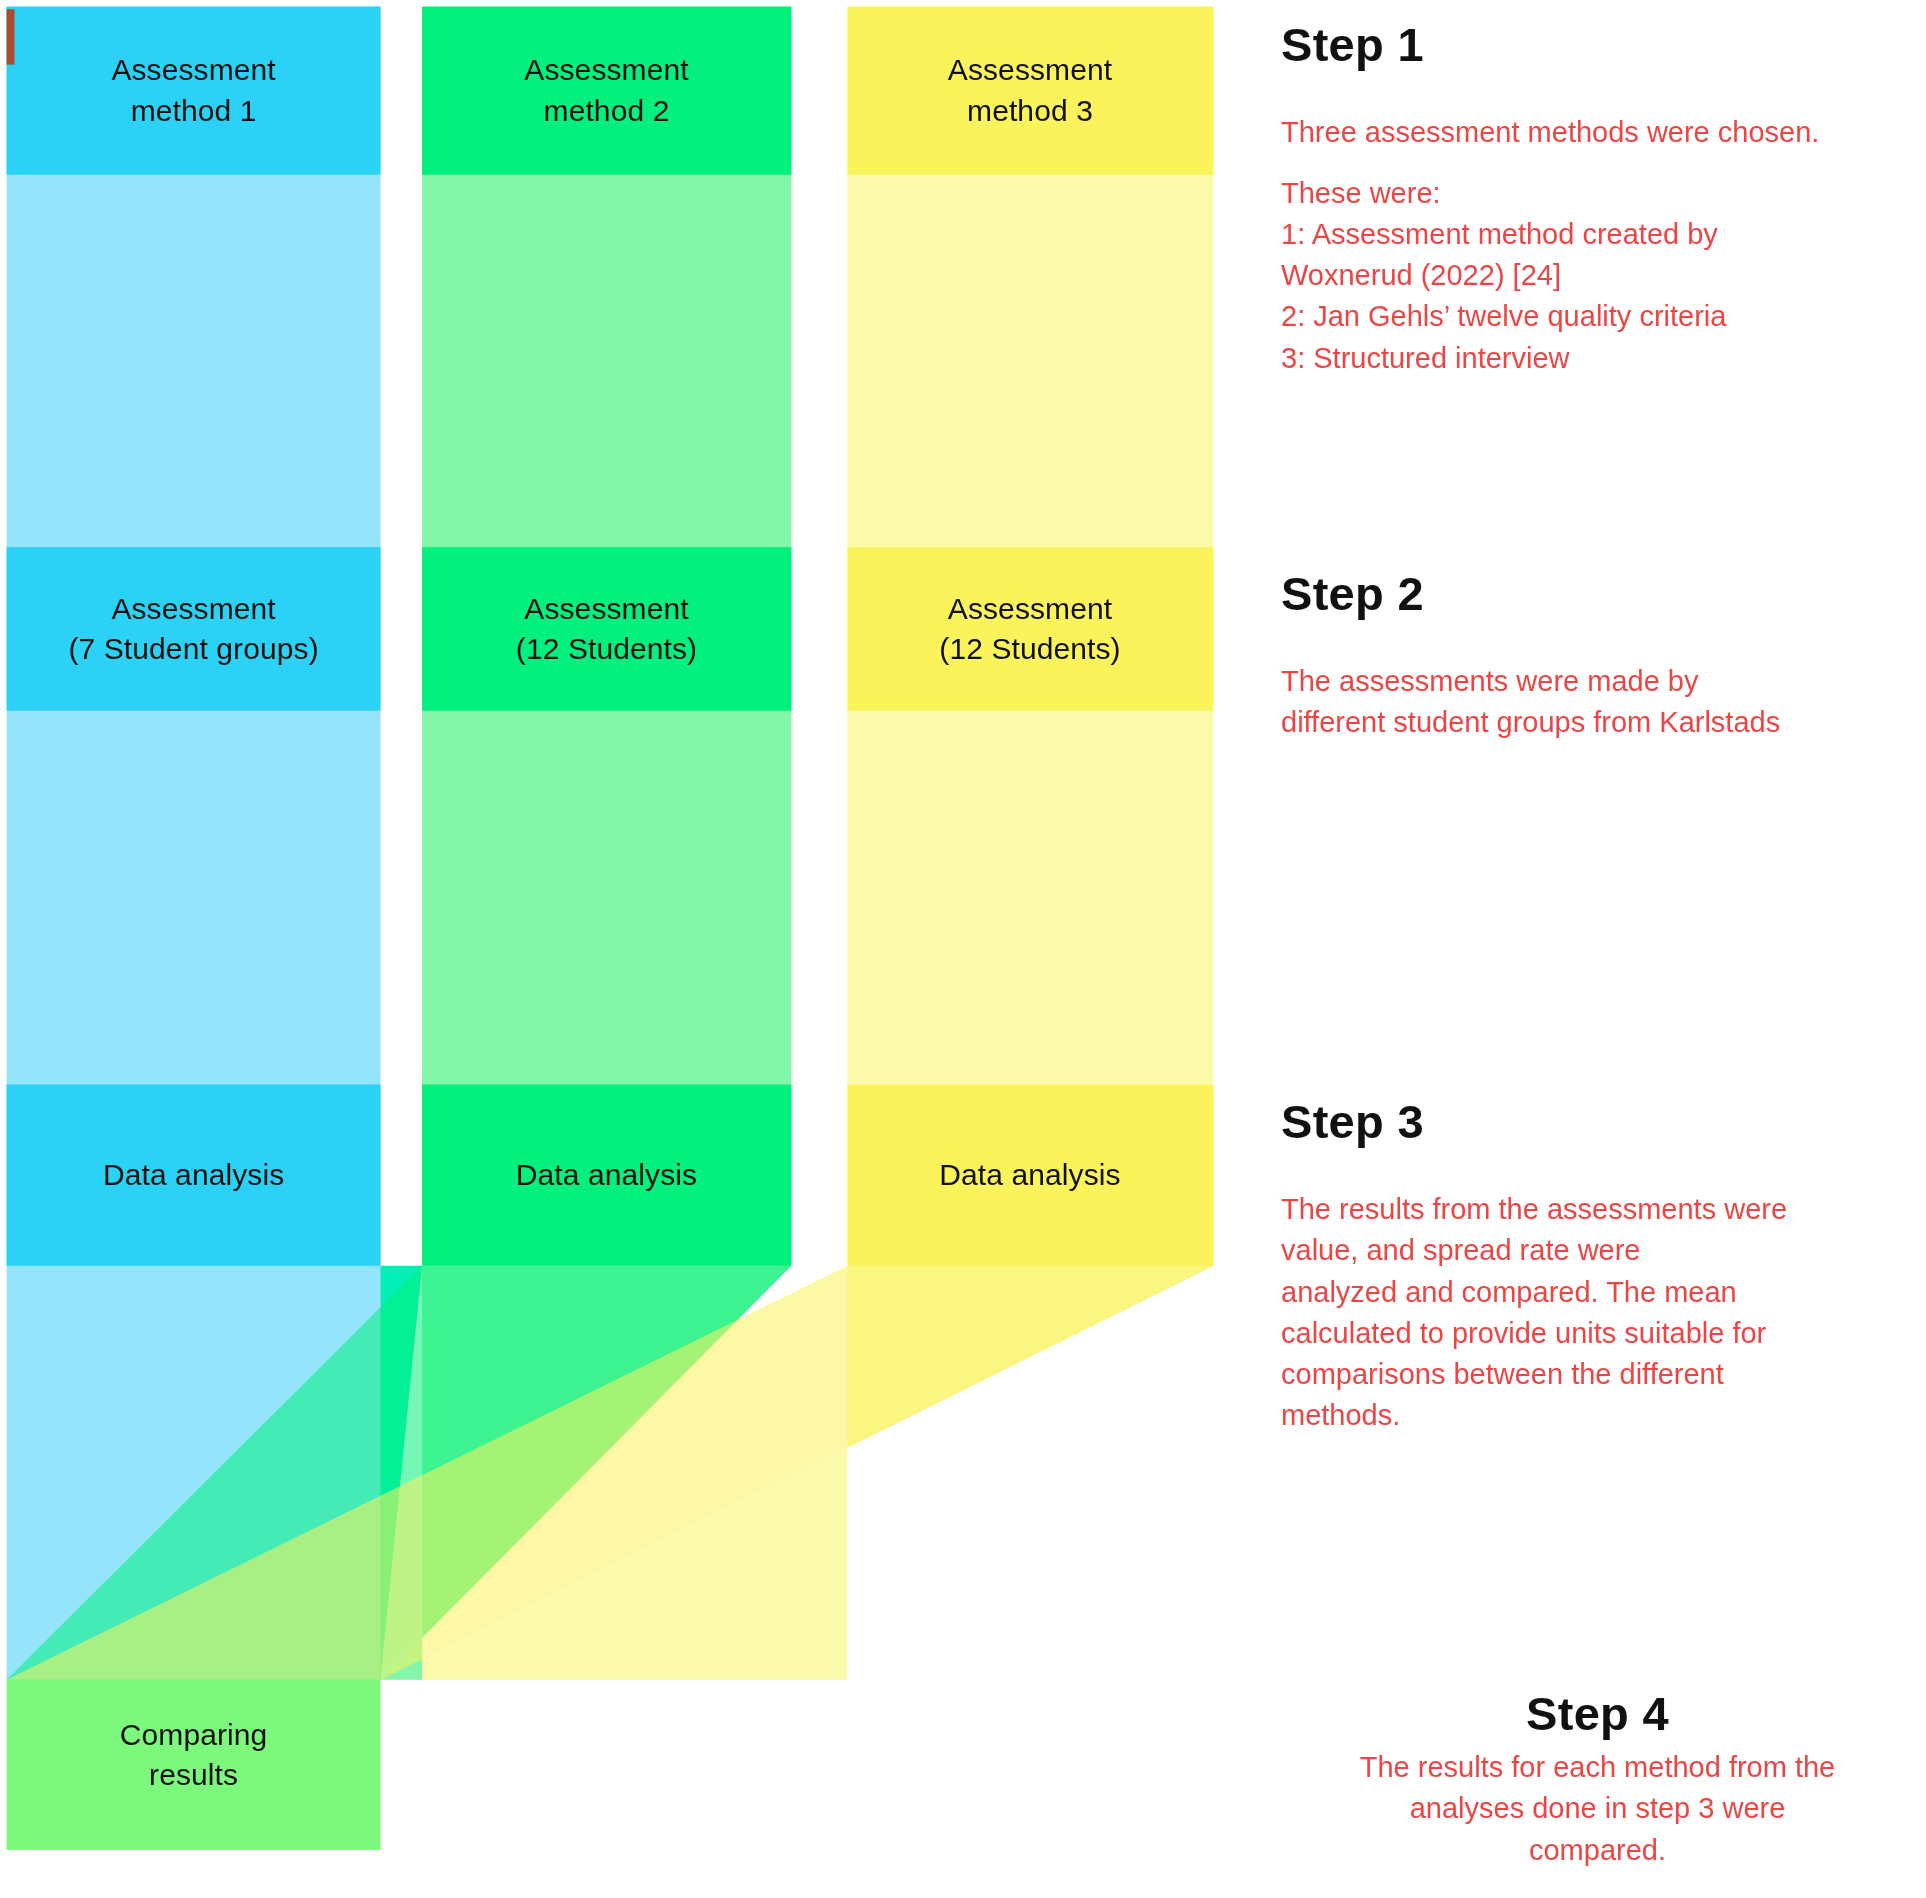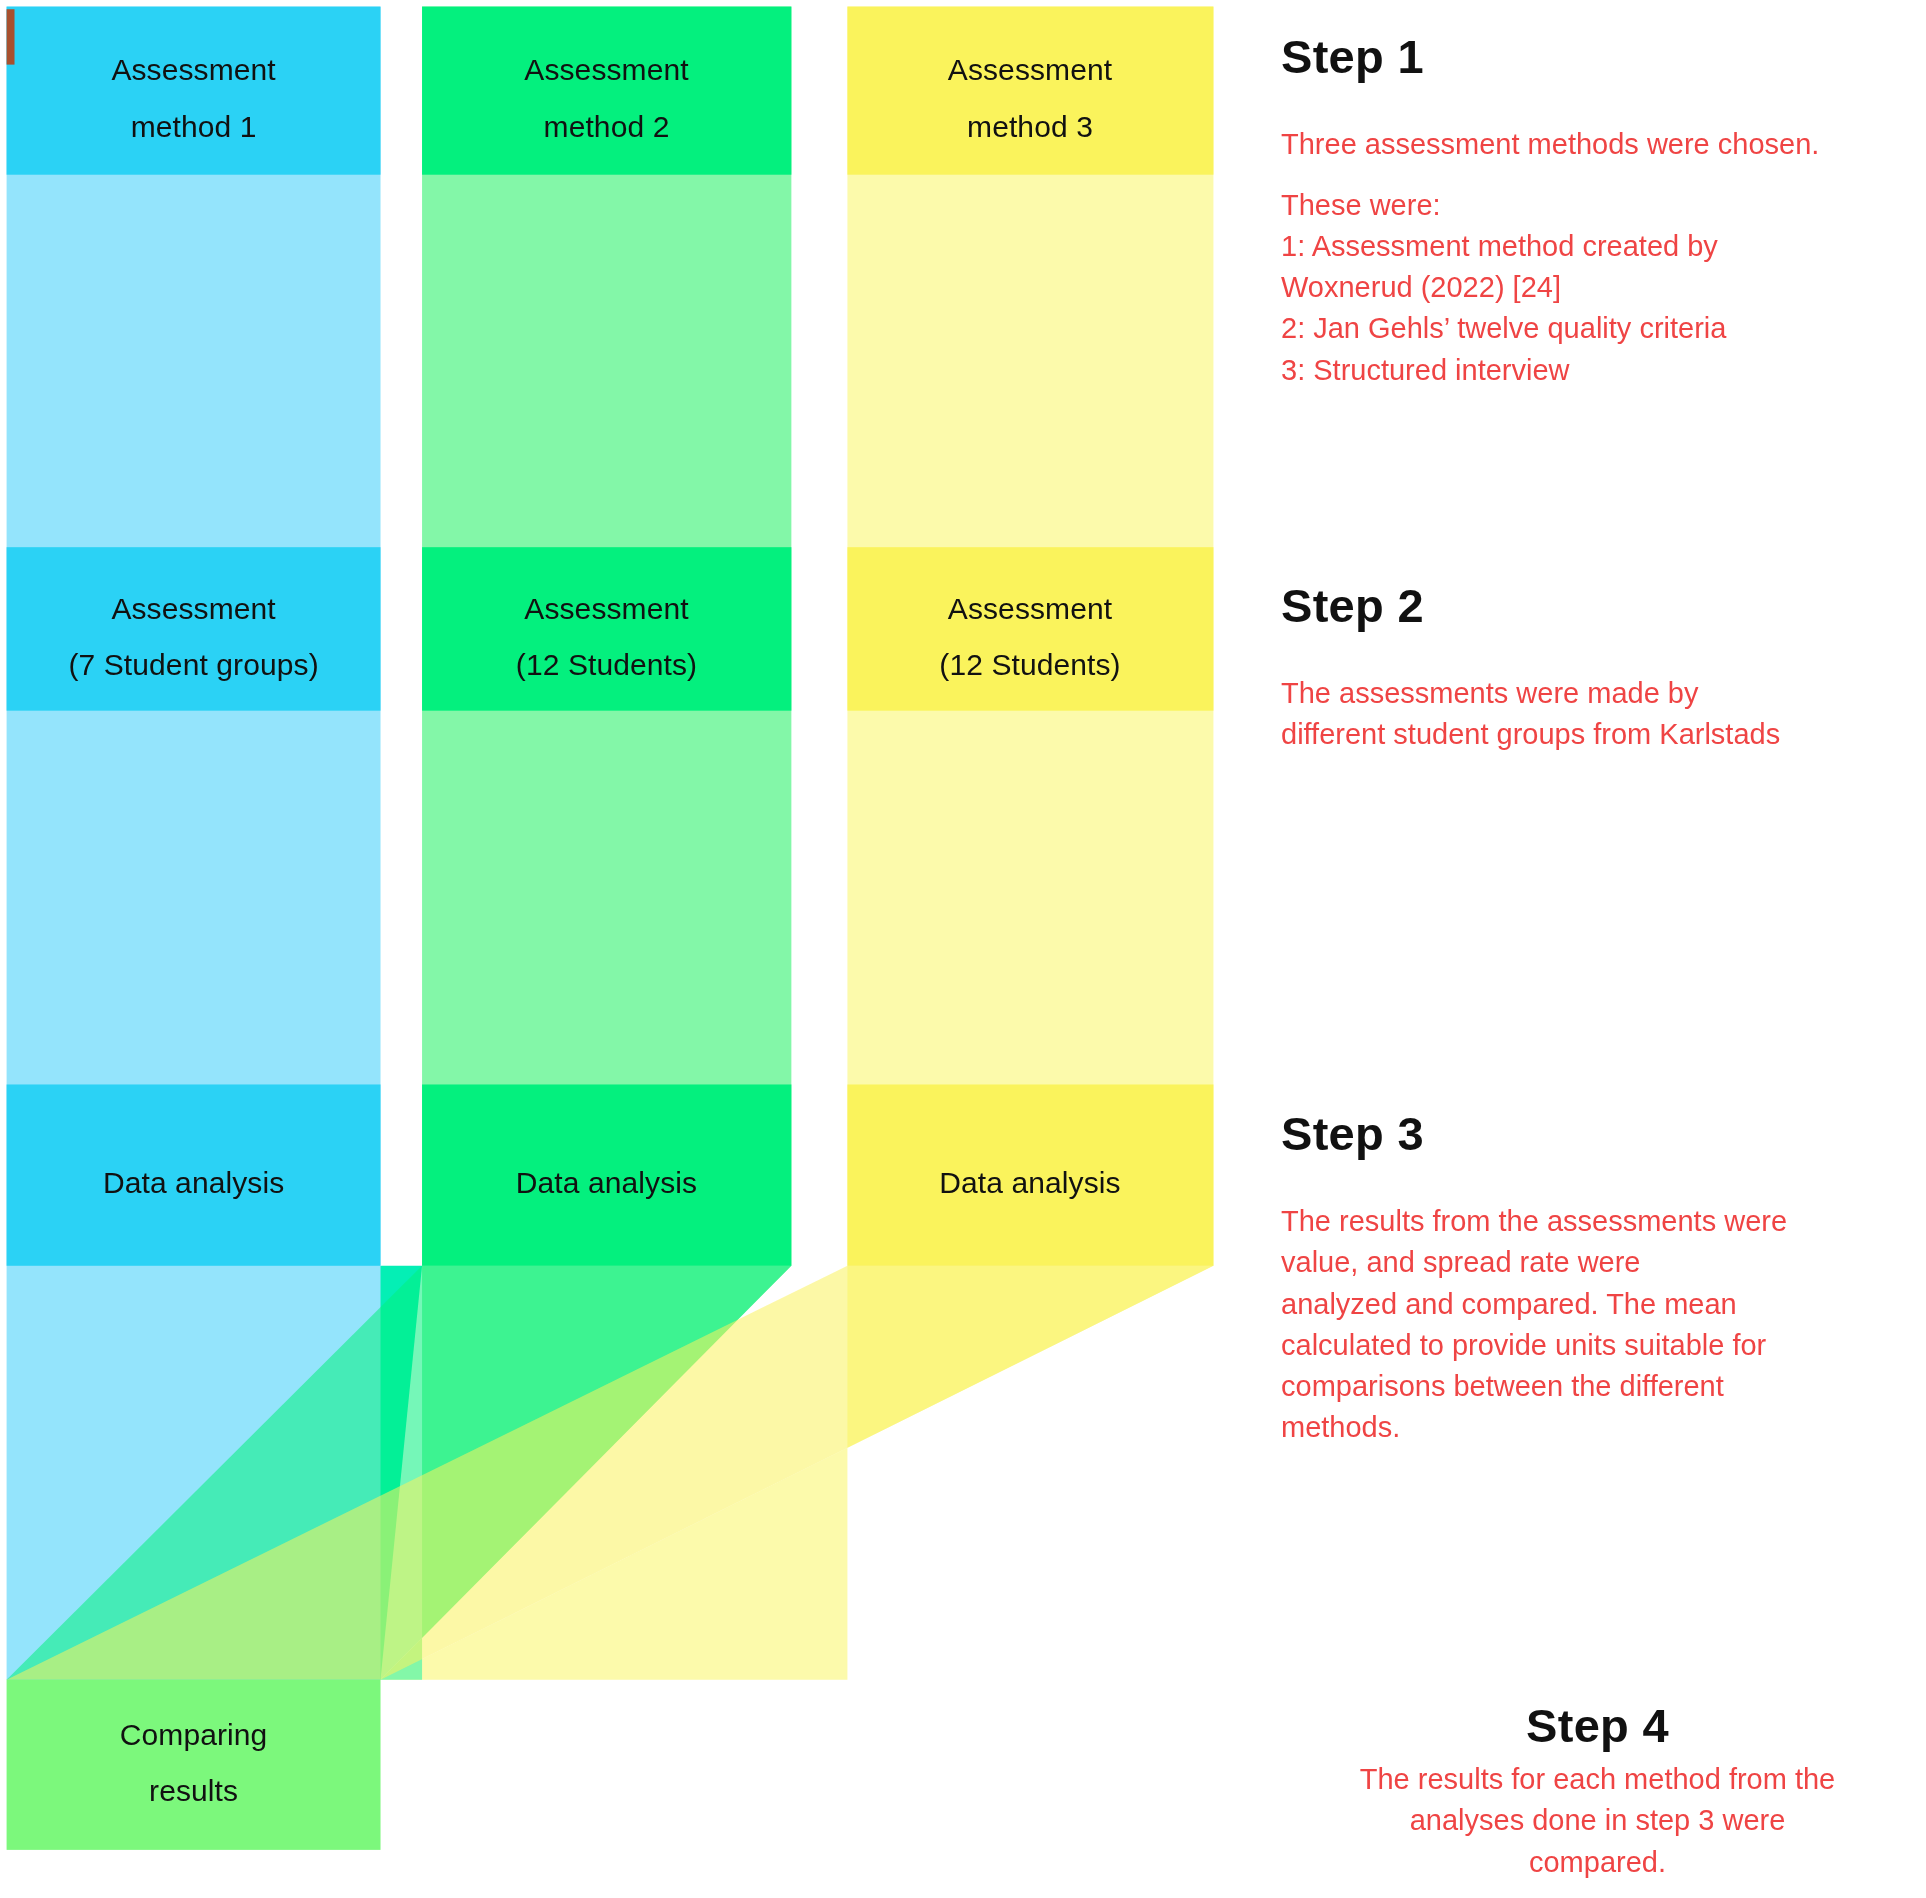--- a/index.html
+++ b/index.html
@@ -37,27 +37,27 @@
     align-items: center;
     justify-content: center;
     text-align: center;
     color: #111111;
     font-family: "Liberation Sans", sans-serif;
     font-size: 30px;
     line-height: 1.35;
     letter-spacing: 0.1px;
     pointer-events: none;
   }
-  .box-label span { display: block; white-space: nowrap; margin-top: 16px; }
+  .box-label span { display: block; white-space: nowrap; }
 
   
   #steps {
     position: absolute;
     left: 1281px;
-    top: 12px;
+    top: 0;
     width: 633px;
     height: 1678px;
   }
   .step {
     position: absolute;
     left: 0;
     width: 633px;
   }
   .step-title {
     font-family: "Liberation Sans", sans-serif;

